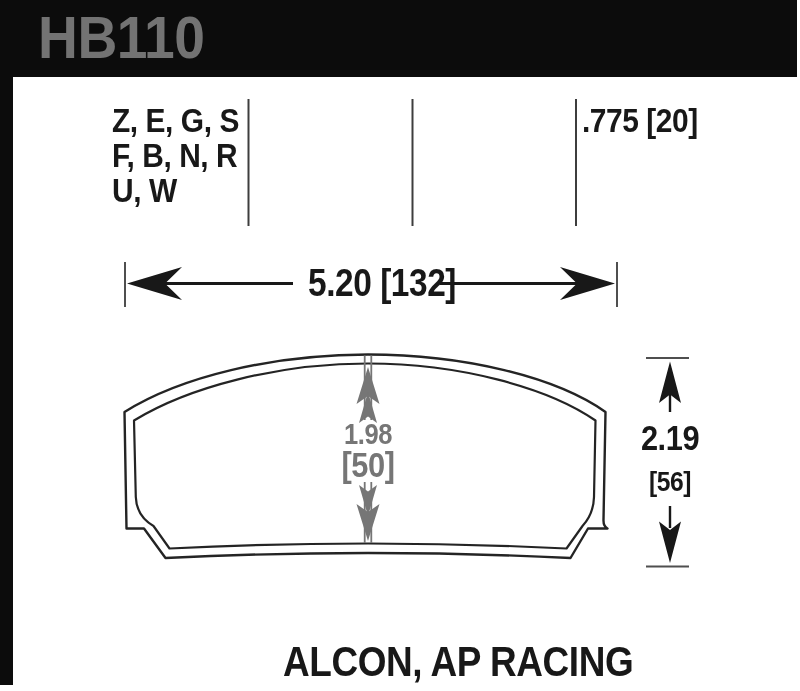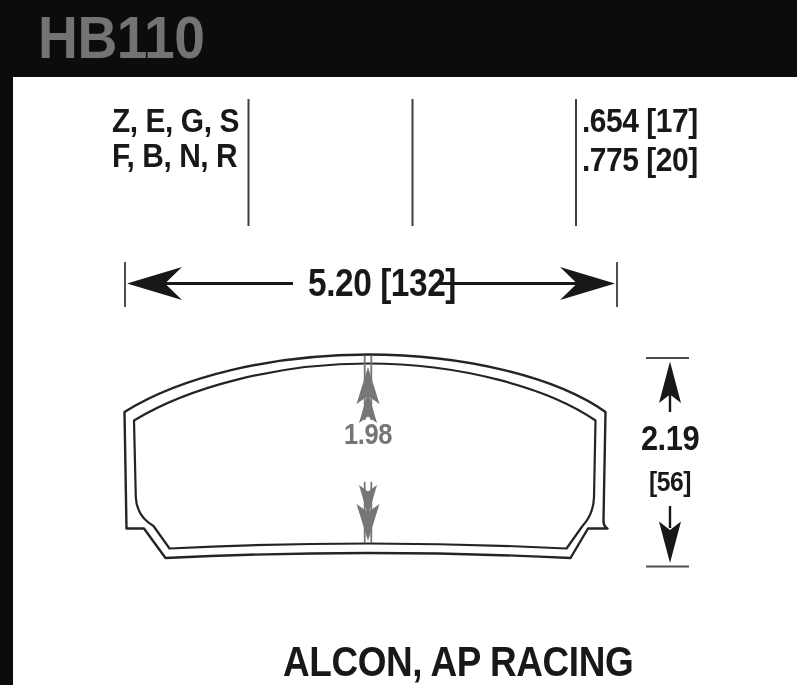--- a/index.html
+++ b/index.html
@@ -67,24 +67,24 @@
 
 <div id="stage">
 
   <div class="abs" id="left-strip"></div>
   <div class="abs" id="top-bar"></div>
   <div class="abs" id="part-number"><span class="cond">HB110</span></div>
 
   <div class="abs" id="compound-codes">
     <div><span class="cond">Z, E, G, S</span></div>
     <div><span class="cond">F, B, N, R</span></div>
+    <div><span class="cond">U, W</span></div>
   </div>
 
   <div class="abs" id="thickness-specs">
-    <div><span class="cond">.654 [17]</span></div>
     <div><span class="cond">.775 [20]</span></div>
   </div>
 
   <svg width="800" height="691" viewBox="0 0 800 691">
 
     <line x1="248.5" y1="99" x2="248.5" y2="226" stroke="#3d3d3d" stroke-width="2"></line>
     <line x1="412.5" y1="99" x2="412.5" y2="226" stroke="#3d3d3d" stroke-width="2"></line>
     <line x1="576" y1="99" x2="576" y2="226" stroke="#3d3d3d" stroke-width="2"></line>
 
     <line x1="125" y1="262" x2="125" y2="307" stroke="#4f4f4f" stroke-width="2"></line>
@@ -133,20 +133,23 @@
     <polygon points="670,563 659,521.5 670,530 681,521.5" fill="#181818"></polygon>
   </svg>
 
   <div class="abs" id="width-dim-label">
       <span class="cond-c">5.20 [132]</span>
     </div>
 
   <div class="abs gray-label" id="pad-depth-line1">
       <span class="cond-c">1.98</span>
     </div>
+  <div class="abs gray-label" id="pad-depth-line2">
+      <span class="cond-c">[50]</span>
+    </div>
 
   <div class="abs" id="overall-height-line1">
       <span class="cond-c">2.19</span>
     </div>
   <div class="abs" id="overall-height-line2">
       <span class="cond-c">[56]</span>
     </div>
 
   <div class="abs" id="applications-label">
       <span class="cond-c">ALCON, AP RACING</span>

